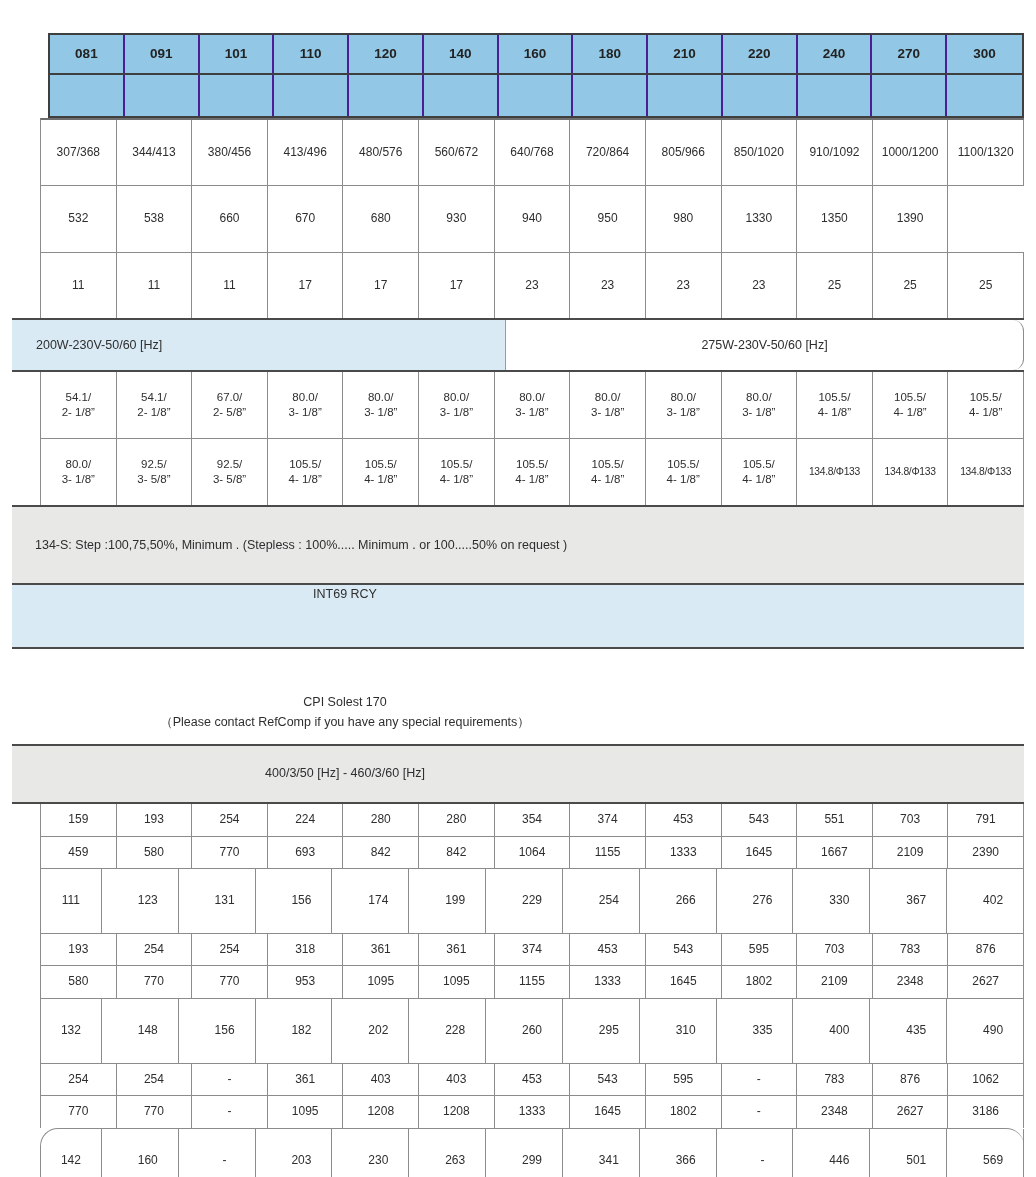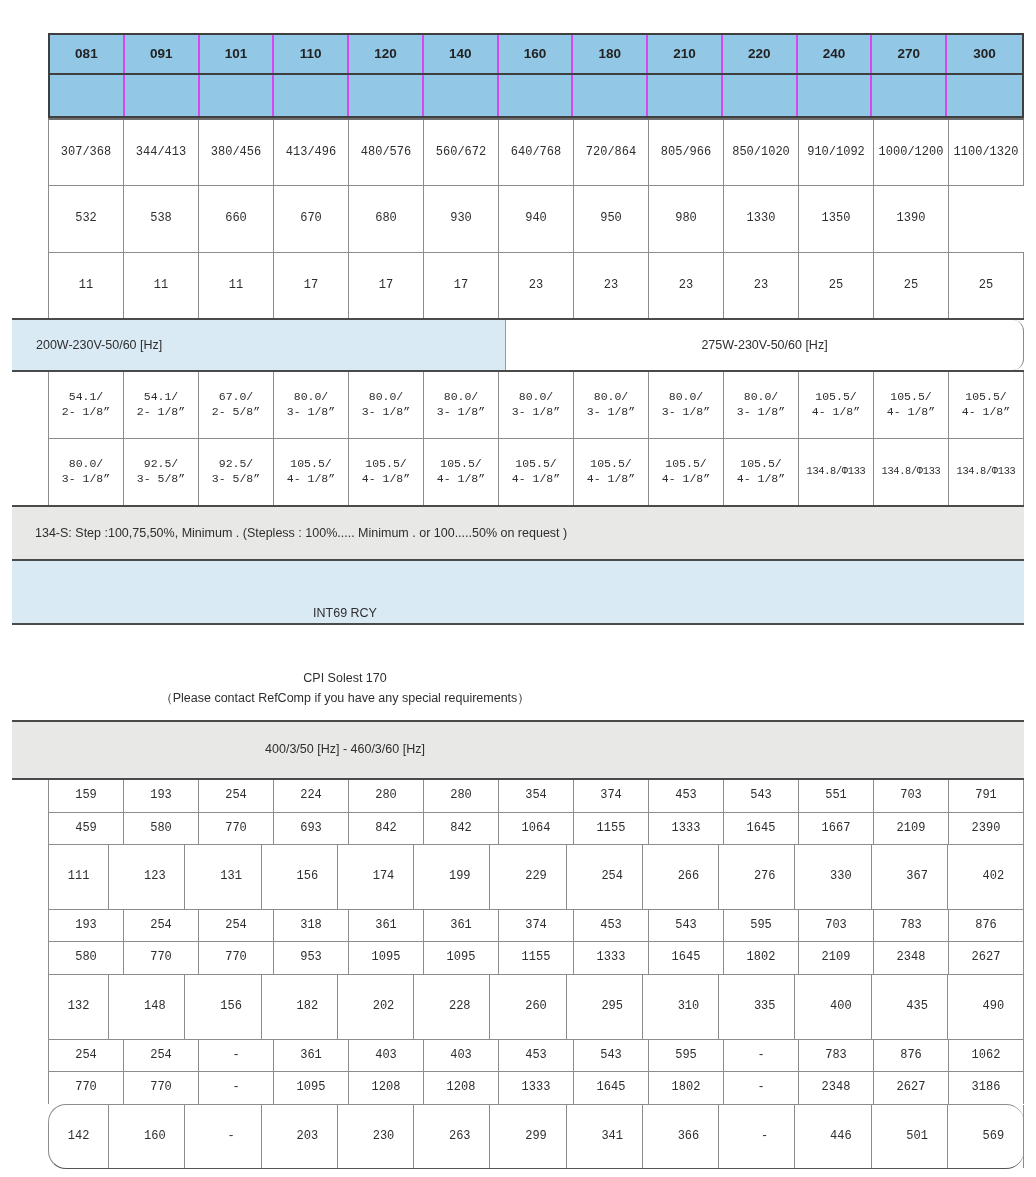--- a/index.html
+++ b/index.html
@@ -5,54 +5,54 @@
   html,body{margin:0;padding:0;}
   body{
     width:1036px;height:1177px;background:#ffffff;position:relative;
     font-family:"Liberation Sans","DejaVu Sans",sans-serif;
     color:#2e2e2e;-webkit-font-smoothing:antialiased;
   }
   *{box-sizing:border-box;}
   .content{position:absolute;left:12px;top:33px;width:1012px;}
 
   
-  .grid{display:grid;grid-template-columns:repeat(13,1fr);margin-left:36px;border-left:1px solid #8c8c8c;font-family:Liberation Mono, monospace;}
+  .grid{display:grid;grid-template-columns:repeat(13,1fr);margin-left:28px;border-left:1px solid #8c8c8c;}
   .cell{
     display:flex;align-items:center;justify-content:center;text-align:center;
     white-space:pre-line;border-right:1px solid #8c8c8c;font-size:12px;line-height:1.3;
     overflow:hidden;
   }
 
   
   .hdr{background:#92c8e5;border:2px solid #3f3f3f;border-bottom:none;margin-left:36px;display:grid;grid-template-columns:repeat(13,1fr);}
-  .hdr .cell{border-right:2px solid #d946ef;font-weight:bold;font-size:13.5px;color:#222;}
+  .hdr .cell{border-right:2px solid #4c1d95;font-weight:bold;font-size:13.5px;color:#222;}
   .hdr .cell:last-child{border-right:none;}
   .hdr1{height:40px;}
   .hdr2{height:45px;border:2px solid #3f3f3f;}
 
   .h67{height:67px;}
   .h66{height:66px;}
   .h65{height:65px;gap:16px;}
   .h33{height:33px;}
   .h32{height:32px;}
 
   .bt{border-top:1px solid #8c8c8c;}
   .bt2{border-top:2px solid #6e6e6e;}
   .bb-end{border-bottom:1.5px solid #555;border-radius:18px;}
 
   
   .vband{height:54px;display:flex;border-top:2px solid #4a4a4a;border-bottom:2px solid #4a4a4a;}
   .vband .vleft{width:494px;background:#d9eaf5;display:flex;align-items:center;padding-left:24px;font-size:12.5px;border-right:1px solid #9a9a9a;}
   .vband .vright{flex:1;display:flex;align-items:center;justify-content:center;font-size:12.5px;border-right:1px solid #8c8c8c;border-radius:11px;}
 
   .gband{background:#e8e8e7;display:flex;align-items:center;font-size:12.5px;}
-  .gband1{height:56px;border-top:2px solid #4a4a4a;border-bottom:2px solid #4a4a4a;padding-left:23px;}
+  .gband1{height:80px;border-top:2px solid #4a4a4a;border-bottom:2px solid #4a4a4a;padding-left:23px;}
   .gband2{height:60px;border-top:2px solid #4a4a4a;border-bottom:2px solid #4a4a4a;}
 
-  .bband{height:64px;background:#d9eaf5;display:flex;align-items:flex-end;border-bottom:2px solid #4a4a4a;font-size:12.5px;}
+  .bband{height:64px;background:#d9eaf5;display:flex;align-items:flex-start;border-bottom:2px solid #4a4a4a;font-size:12.5px;}
 
   .oilrow{height:63px;display:flex;align-items:center;font-size:12.5px;background:#fff;margin-top:32px;}
   .center-narrow{width:666px;text-align:center;line-height:1.55;}
 
   
   .conn .cell{font-size:11.5px;}
   .conn2 .cell:nth-child(n+11){font-size:10.3px;letter-spacing:-0.3px;}
 </style>
 </head>
 <body>

